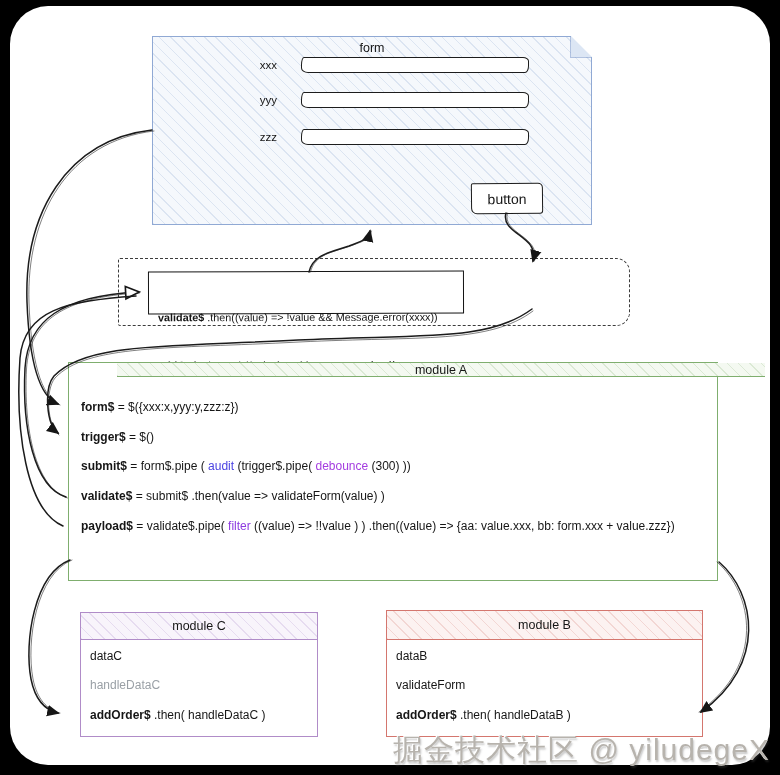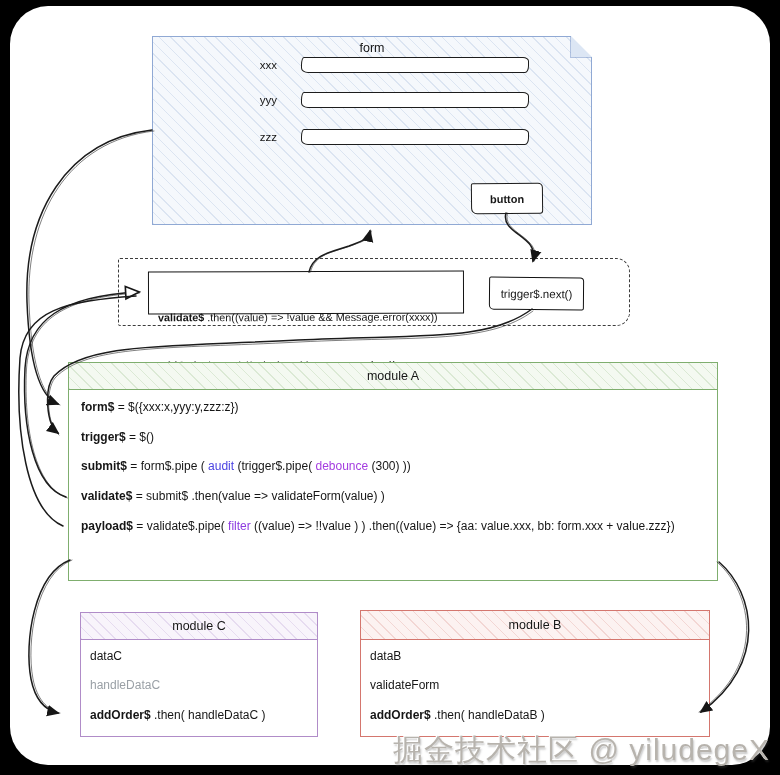--- a/index.html
+++ b/index.html
@@ -29,22 +29,22 @@
   .form-title { position:absolute; top:4px; left:0; width:100%; text-align:center; font-size:12.5px; }
   .frow { position:absolute; left:90px; display:flex; align-items:center; gap:24px; }
   .flabel { width:34px; text-align:right; font-size:11.5px; }
   .finput {
     width:218px; height:14px; background:#fff; border:1.6px solid #1d1d1d;
     border-radius:3px 6px 4px 7px / 8px 4px 7px 5px; outline:none; padding:0 4px;
   }
   .btn {
     position:absolute; left:318px; top:146px; width:70px; height:29px;
     border:1.7px solid #1b1b1b; background:#fff; transform:rotate(-0.6deg);
-    display:flex; align-items:center; justify-content:center; font-size:11px;
-    border-radius:2px 5px 3px 6px; cursor:pointer;font-weight:bold;
+    display:flex; align-items:center; justify-content:center; font-size:14px;
+    border-radius:2px 5px 3px 6px; cursor:pointer;
   }
   
   .dashed-box {
     position:absolute; left:118px; top:258px; width:510px; height:66px;
     border:1.6px dashed #3c3c3c; border-radius:2px 14px 14px 2px;
   }
   .validate-box {
     position:absolute; left:148px; top:271px; width:316px; height:43px;
     border:1.6px solid #141414; background:#fff; transform:rotate(-0.15deg);
     padding:5px 0 16px 9px; box-sizing:border-box;
@@ -57,30 +57,30 @@
     border-radius:2px 4px 2px 5px;
   }
   
   .module { position:absolute; background:#fff; box-sizing:border-box; }
   .mhead {
     position:absolute; left:0; top:0; width:100%; box-sizing:border-box;
     display:flex; align-items:center; justify-content:center; font-size:12.5px;
   }
   .mline { position:absolute; font-size:12px; white-space:pre; }
   .module-a { left:68px; top:362px; width:650px; height:219px; border:1.5px solid var(--module-a-border,#7fae6e); }
-  .module-a .mhead { height:27px; border-bottom:1.5px solid var(--module-a-border,#7fae6e);
+  .module-a .mhead { height:14px; border-bottom:1.5px solid var(--module-a-border,#7fae6e);
     background-color:#f4f9f1;
-    background-image:repeating-linear-gradient(45deg, rgba(120,170,100,.20) 0 1px, transparent 1px 8px); }
+    background-image:repeating-linear-gradient(45deg, rgba(120,170,100,.20) 0 1px, transparent 1px 8px);margin-left:48px; }
   .module-a .mline { left:12px; }
   .module-c { left:80px; top:612px; width:238px; height:125px; border:1.5px solid var(--module-c-border,#b08cc8); }
   .module-c .mhead { height:27px; border-bottom:1.5px solid var(--module-c-border,#b08cc8);
     background-color:#f8f4fb;
     background-image:repeating-linear-gradient(45deg, rgba(150,110,190,.18) 0 1px, transparent 1px 8px); }
   .module-c .mline { left:9px; }
-  .module-b { left:360px; top:610px; width:350px; height:127px; border:1.5px solid var(--module-b-border,#d4766e); }
+  .module-b { left:386px; top:610px; width:317px; height:127px; border:1.5px solid var(--module-b-border,#d4766e); }
   .module-b .mhead { height:29px; border-bottom:1.5px solid var(--module-b-border,#d4766e);
     background-color:#fcf2f1;
     background-image:repeating-linear-gradient(45deg, rgba(200,90,80,.18) 0 1px, transparent 1px 8px); }
   .module-b .mline { left:9px; }
   .b { font-weight:bold; }
   .muted { color:var(--muted-text,#9aa0a6); }
   .kw-a { color:var(--audit-keyword,#4a43e2); }
   .kw-d { color:var(--debounce-keyword,#a43ce0);margin-top:44px; }
   .kw-f { color:var(--filter-keyword,#8d3be0); }
   
@@ -116,21 +116,20 @@
       <input class="finput" aria-label="zzz" style="">
     </div>
     <div class="btn">button</div>
   </div>
 
   <div class="dashed-box"></div>
   <div class="validate-box">
     <div><span class="b">validate$</span><span> .then((value) =&gt; !value &amp;&amp; Message.error(xxxx))</span></div>
     <div><span class="b">addOrder$</span><span> .catch((value) =&gt; Message.error(yyy))</span></div>
   </div>
-  <div class="trigger-box">trigger$.next()</div>
 
   <div class="module module-a">
     <div class="mhead">module A</div>
     <div class="mline" style="top:37px"><span class="b">form$</span><span> = $({xxx:x,yyy:y,zzz:z})</span></div>
     <div class="mline" style="top:67px"><span class="b">trigger$</span><span> = $()</span></div>
     <div class="mline" style="top:96px"><span class="b">submit$</span><span> = form$.pipe ( </span><span class="kw-a">audit</span><span> (trigger$.pipe( </span><span class="kw-d">debounce</span><span> (300) ))</span></div>
     <div class="mline" style="top:126px"><span class="b">validate$</span><span> = submit$ .then(value =&gt; validateForm(value) )</span></div>
     <div class="mline" style="top:156px"><span class="b">payload$</span><span> = validate$.pipe( </span><span class="kw-f">filter</span><span> ((value) =&gt; !!value ) ) .then((value) =&gt; {aa: value.xxx, bb: form.xxx + value.zzz})</span></div>
   </div>
 

